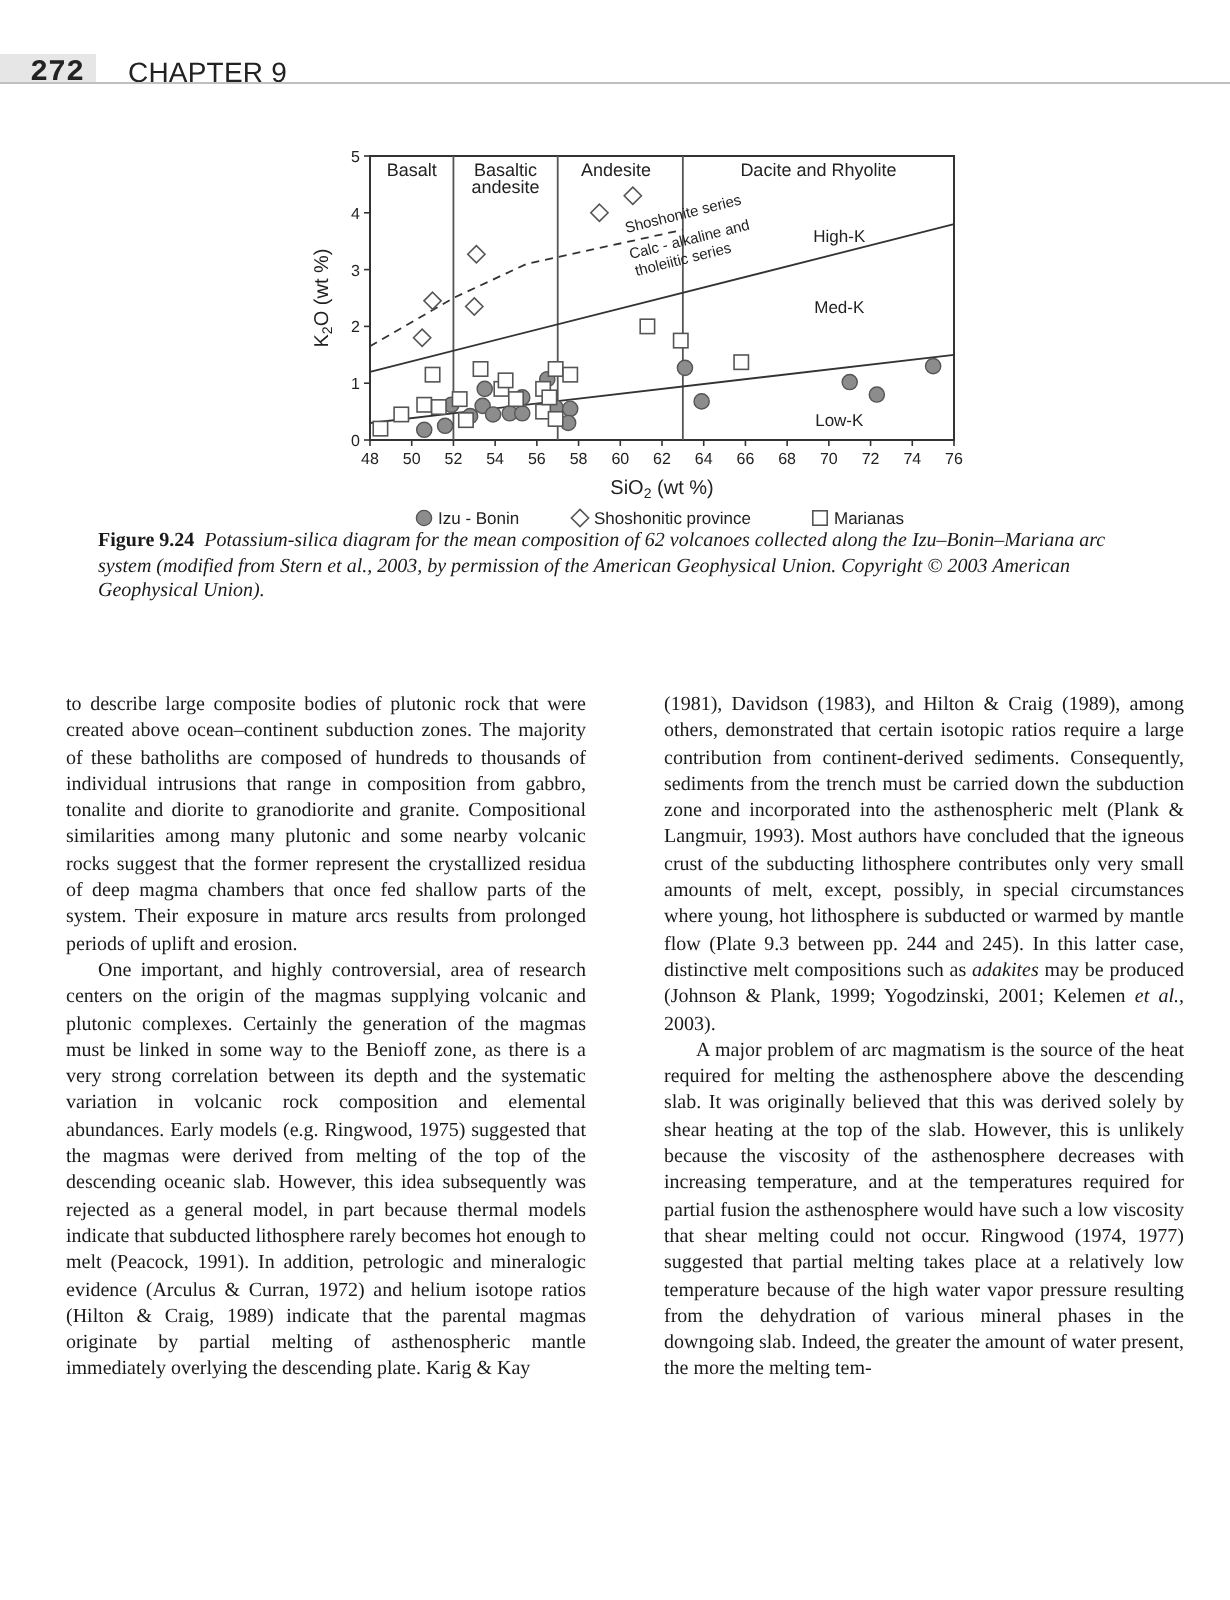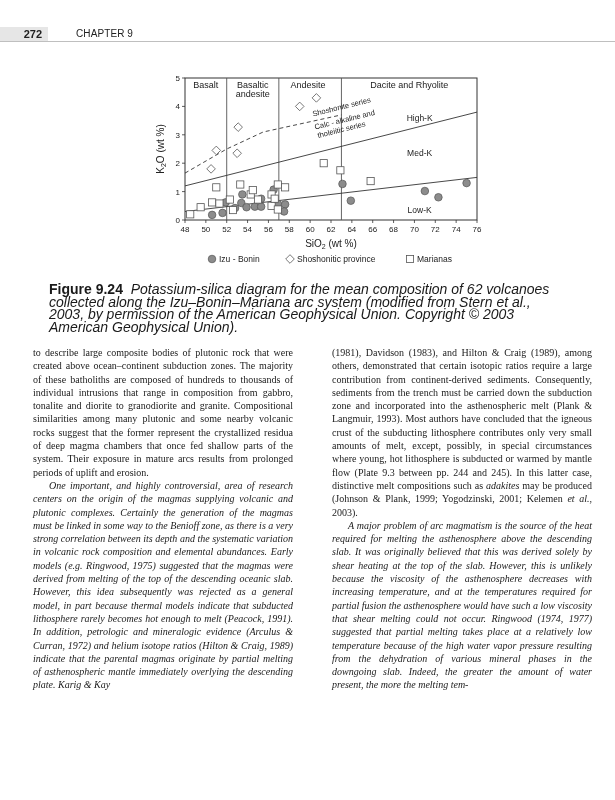--- a/index.html
+++ b/index.html
@@ -1,36 +1,36 @@
 <!DOCTYPE html>
 <html><head>
 <meta charset="utf-8">
 <style>
   html, body { margin: 0; padding: 0; background: #ffffff; }
   body { width: 615px; height: 800px; position: relative; overflow: hidden; font-family: "Liberation Serif", serif; color: #1a1a1a; }
 
   .running-head { position: absolute; left: 0; top: 27px; width: 615px; height: 15px; }
   .page-num-box { position: absolute; left: 0; top: 0; width: 48px; height: 15px; background: #e6e6e6; }
-  .page-num { position: absolute; right: 6px; top: 1px; font-family: Liberation Sans, sans-serif; font-weight: bold; font-size: 11px; color: #222; }
-  .chapter-label { position: absolute; left: 76px; top: 1px; font-family: "Liberation Sans", sans-serif; font-size: 10px; color: #222; letter-spacing: 0.1px; }
+  .page-num { position: absolute; right: 6px; top: 1px; font-family: Liberation Mono, monospace; font-weight: bold; font-size: 15px; color: #222; }
+  .chapter-label { position: absolute; left: 64px; top: 1px; font-family: "Liberation Sans", sans-serif; font-size: 14px; color: #222; letter-spacing: 0.1px; }
   .head-rule { position: absolute; left: 0; top: 41px; width: 615px; height: 1px; background: #bfbfbf; }
 
   .figure { position: absolute; left: 152px; top: 70px; width: 340px; height: 210px; }
   .figure svg { display: block; }
   .figure text { font-family: "Liberation Sans", sans-serif; fill: #222; }
 
-  .caption { position: absolute; left: 49px; top: 283px; width: 520px; font-family: Liberation Sans, sans-serif; font-size: 14px; line-height: 12.5px; color: #1a1a1a; }
+  .caption { position: absolute; left: 49px; top: 265px; width: 520px; font-family: Liberation Serif, serif; font-size: 10px; line-height: 12.5px; color: #1a1a1a; }
   .caption .fig-label { font-weight: bold; font-style: normal; }
   .caption .fig-text { font-style: italic; }
 
   .col { position: absolute; top: 346px; width: 260px; font-size: 10px; line-height: 13.3px; text-align: justify; }
   .col-left { left: 33px; }
   .col-right { left: 332px; }
   .col p { margin: 0; }
-  .col p.indent { text-indent: 16px; font-style: italic; }
+  .col p.indent { text-indent: 16px; }
   .col em { font-style: italic; }
 </style>
 </head>
 <body>
 
 <div class="running-head">
   <div class="page-num-box">
     <span class="page-num">272</span>
   </div>
   <span class="chapter-label">CHAPTER 9</span>

